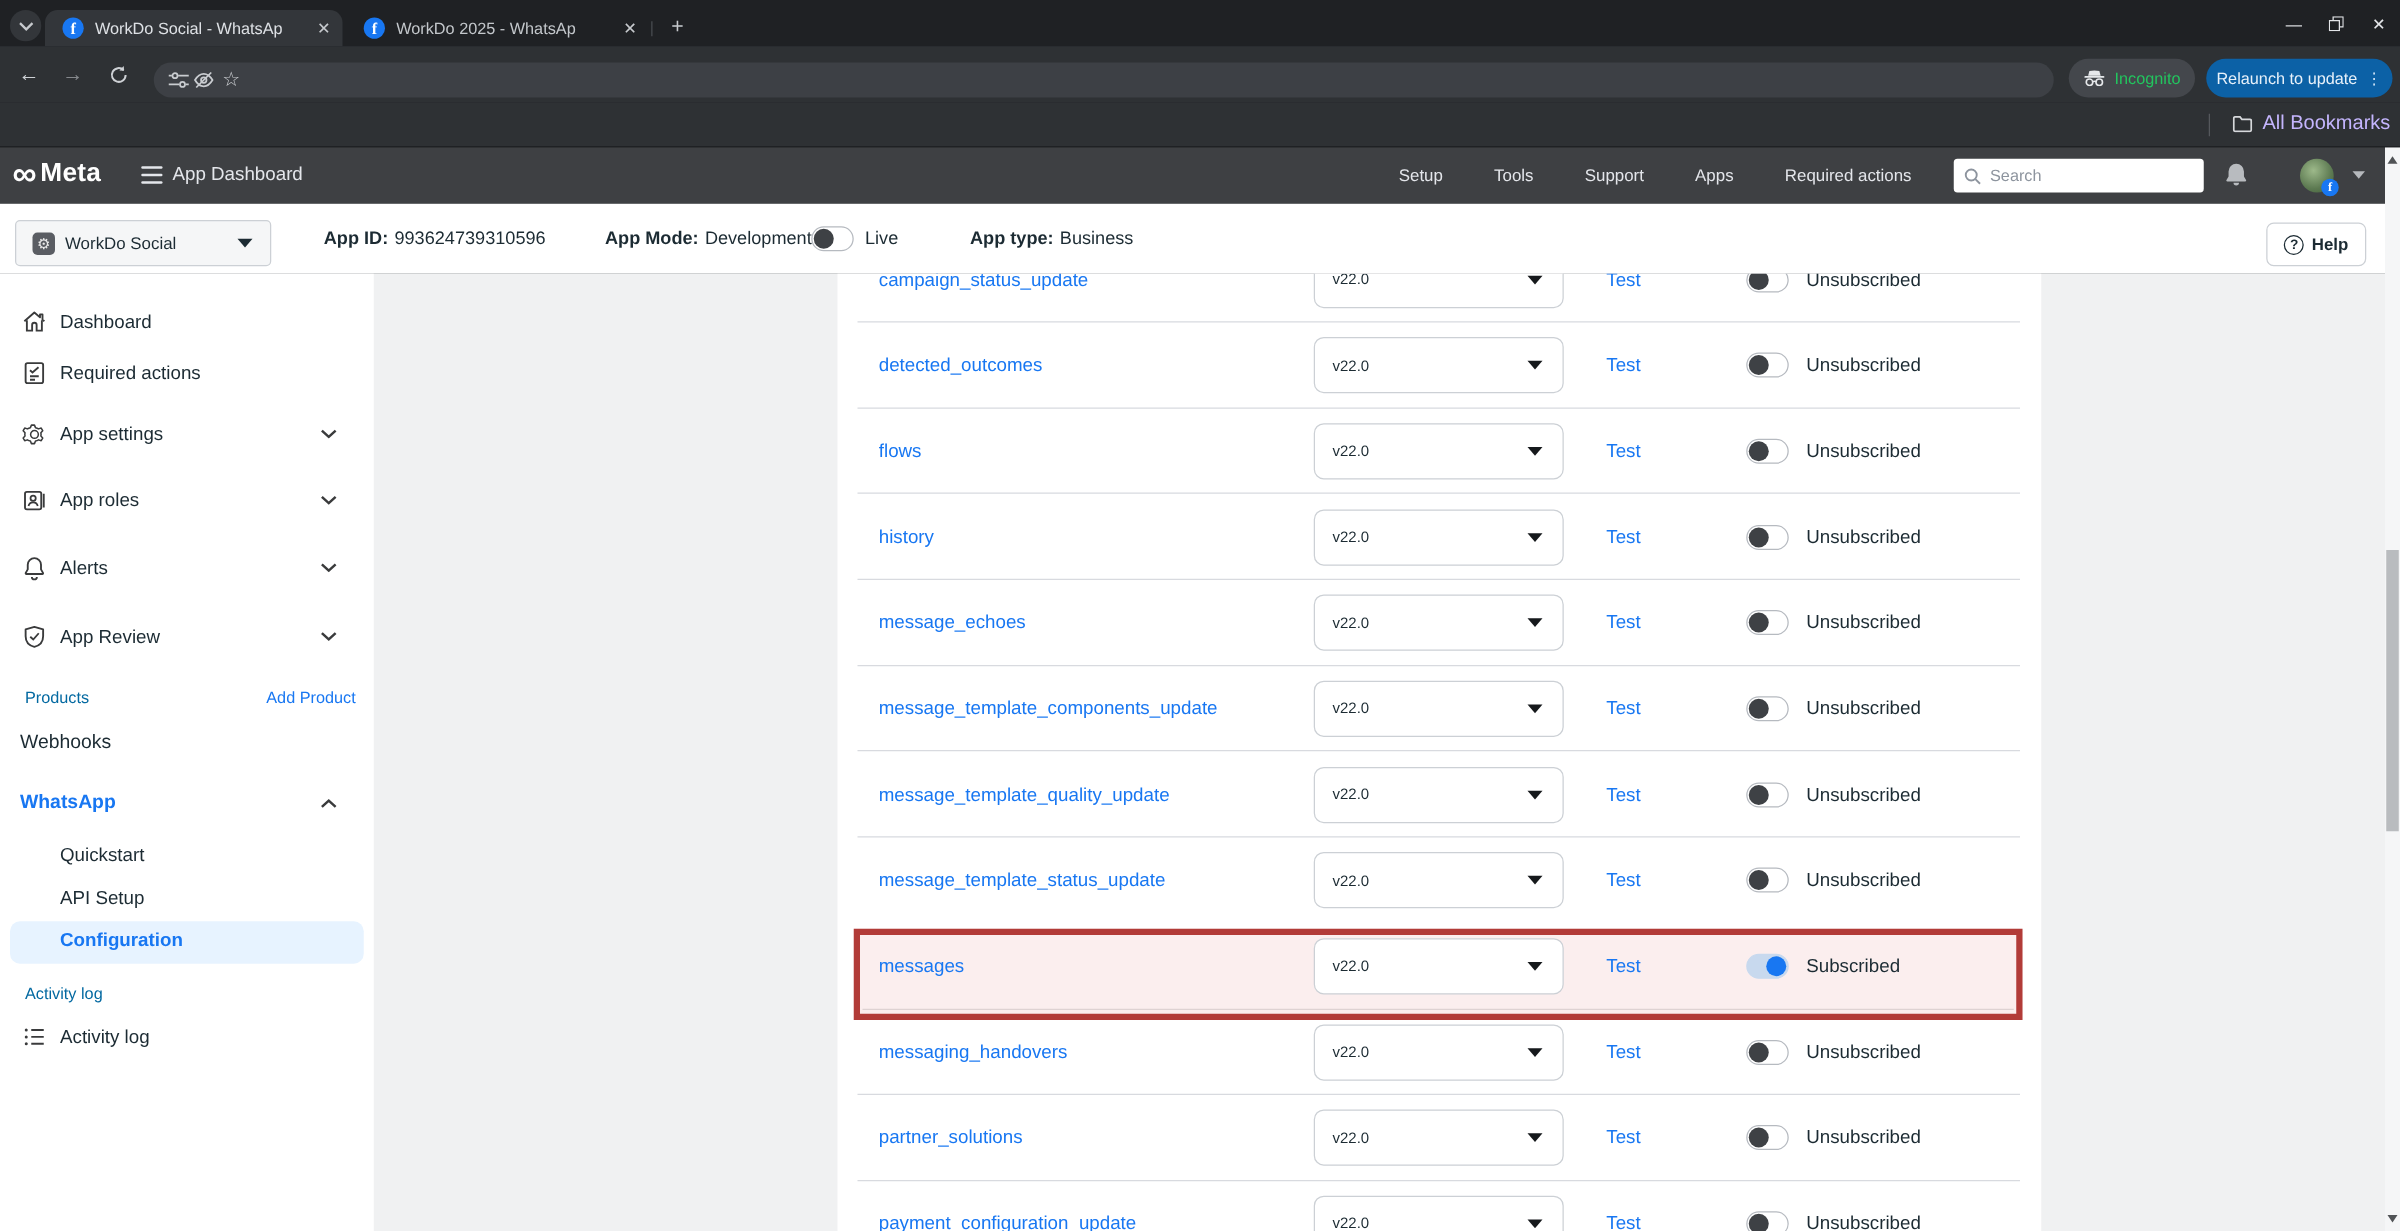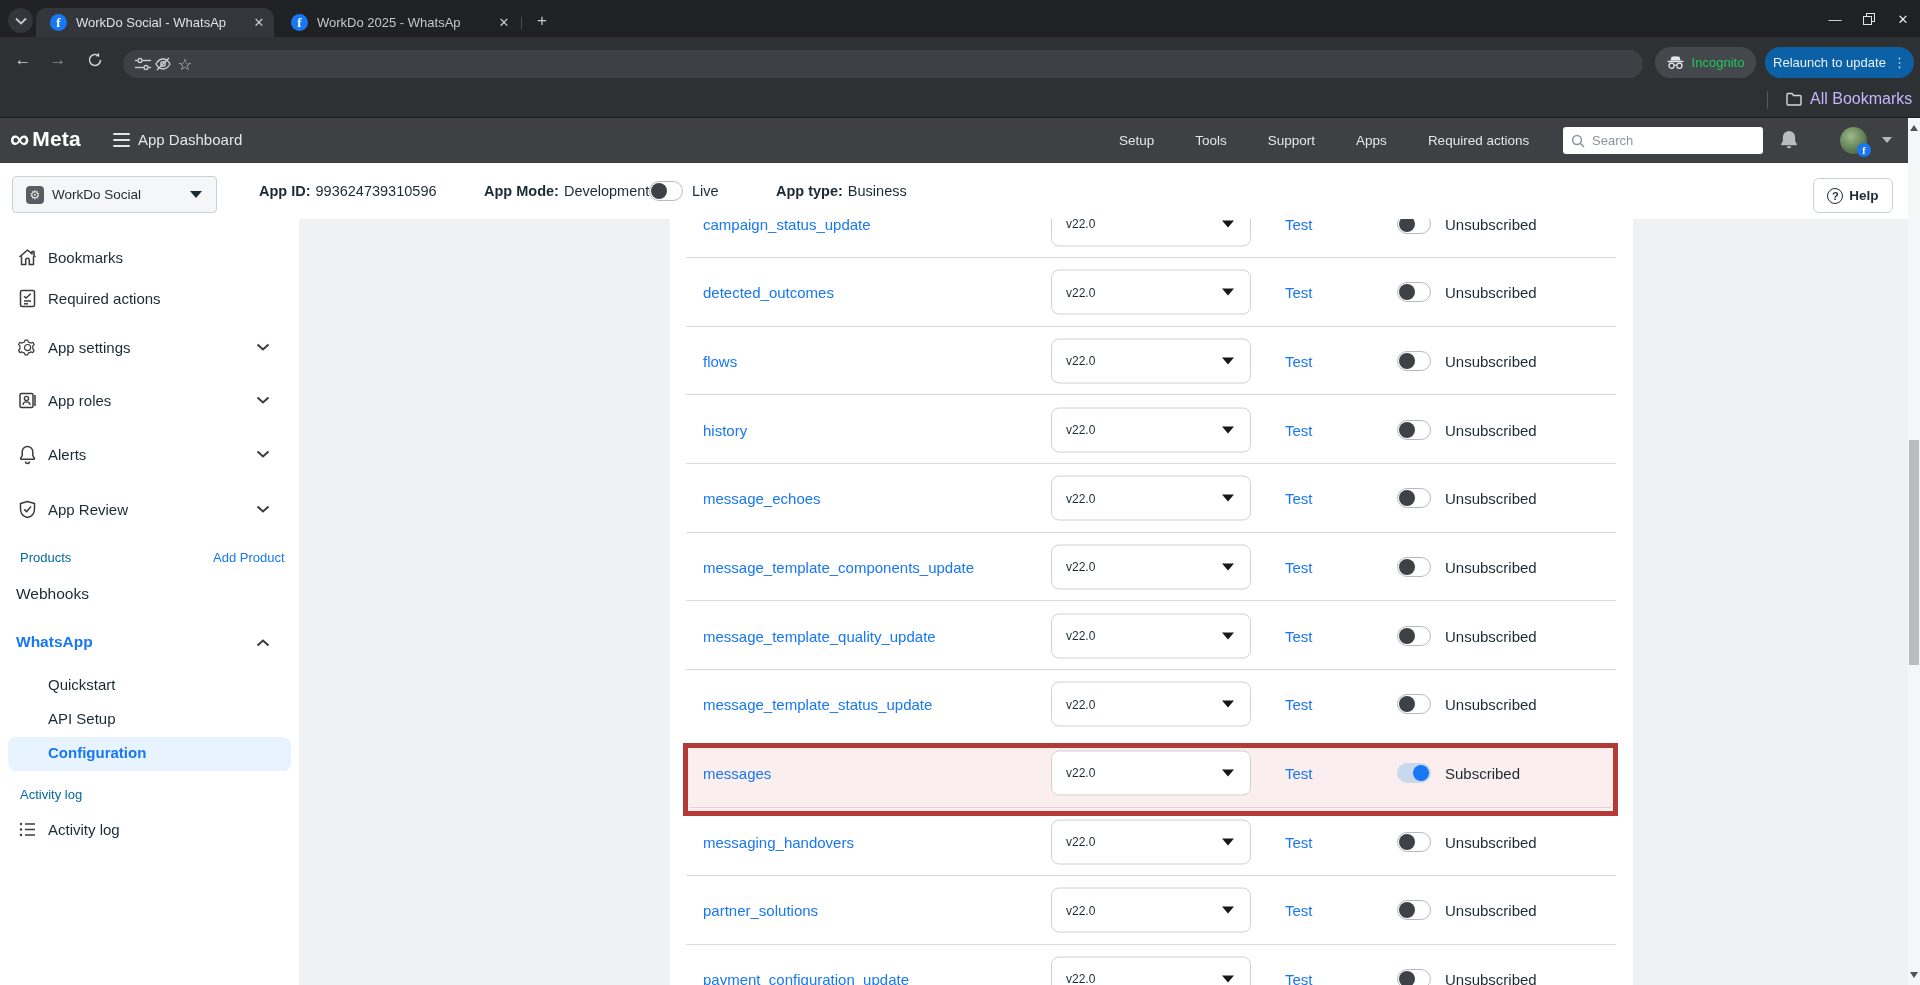--- a/index.html
+++ b/index.html
@@ -260,21 +260,21 @@
 
 <div id="content">
   <div id="sidebar">
       <div class="sbitem" style="top: 18px;">
         <span class="sic">
           <svg width="21" height="21" viewBox="0 0 21 21">
             <path d="M2.5 10 L10.5 3 L15 6.9 V4.5 H17 V8.7 L18.5 10" fill="none" stroke="#3a3b3c" stroke-width="1.5" stroke-linejoin="round"></path>
             <path d="M4.5 9.2 V17.5 H8.7 V13 a1.8 1.8 0 0 1 3.6 0 V17.5 H16.5 V9.2" fill="none" stroke="#3a3b3c" stroke-width="1.5"></path>
           </svg>
         </span>
-        <span class="lbl">Bookmarks</span>
+        <span class="lbl">Dashboard</span>
       </div>
       <div class="sbitem" style="top: 59px;">
         <span class="sic">
           <svg width="21" height="21" viewBox="0 0 21 21">
             <rect x="3.5" y="2.5" width="14" height="16" rx="1.5" fill="none" stroke="#3a3b3c" stroke-width="1.5"></rect>
             <path d="M7 8.2 L9 10 L13.8 5.8" fill="none" stroke="#3a3b3c" stroke-width="1.5"></path>
             <line x1="7" y1="13" x2="14" y2="13" stroke="#3a3b3c" stroke-width="1.5"></line>
             <line x1="7" y1="15.8" x2="11" y2="15.8" stroke="#3a3b3c" stroke-width="1.5"></line>
           </svg>
         </span>

